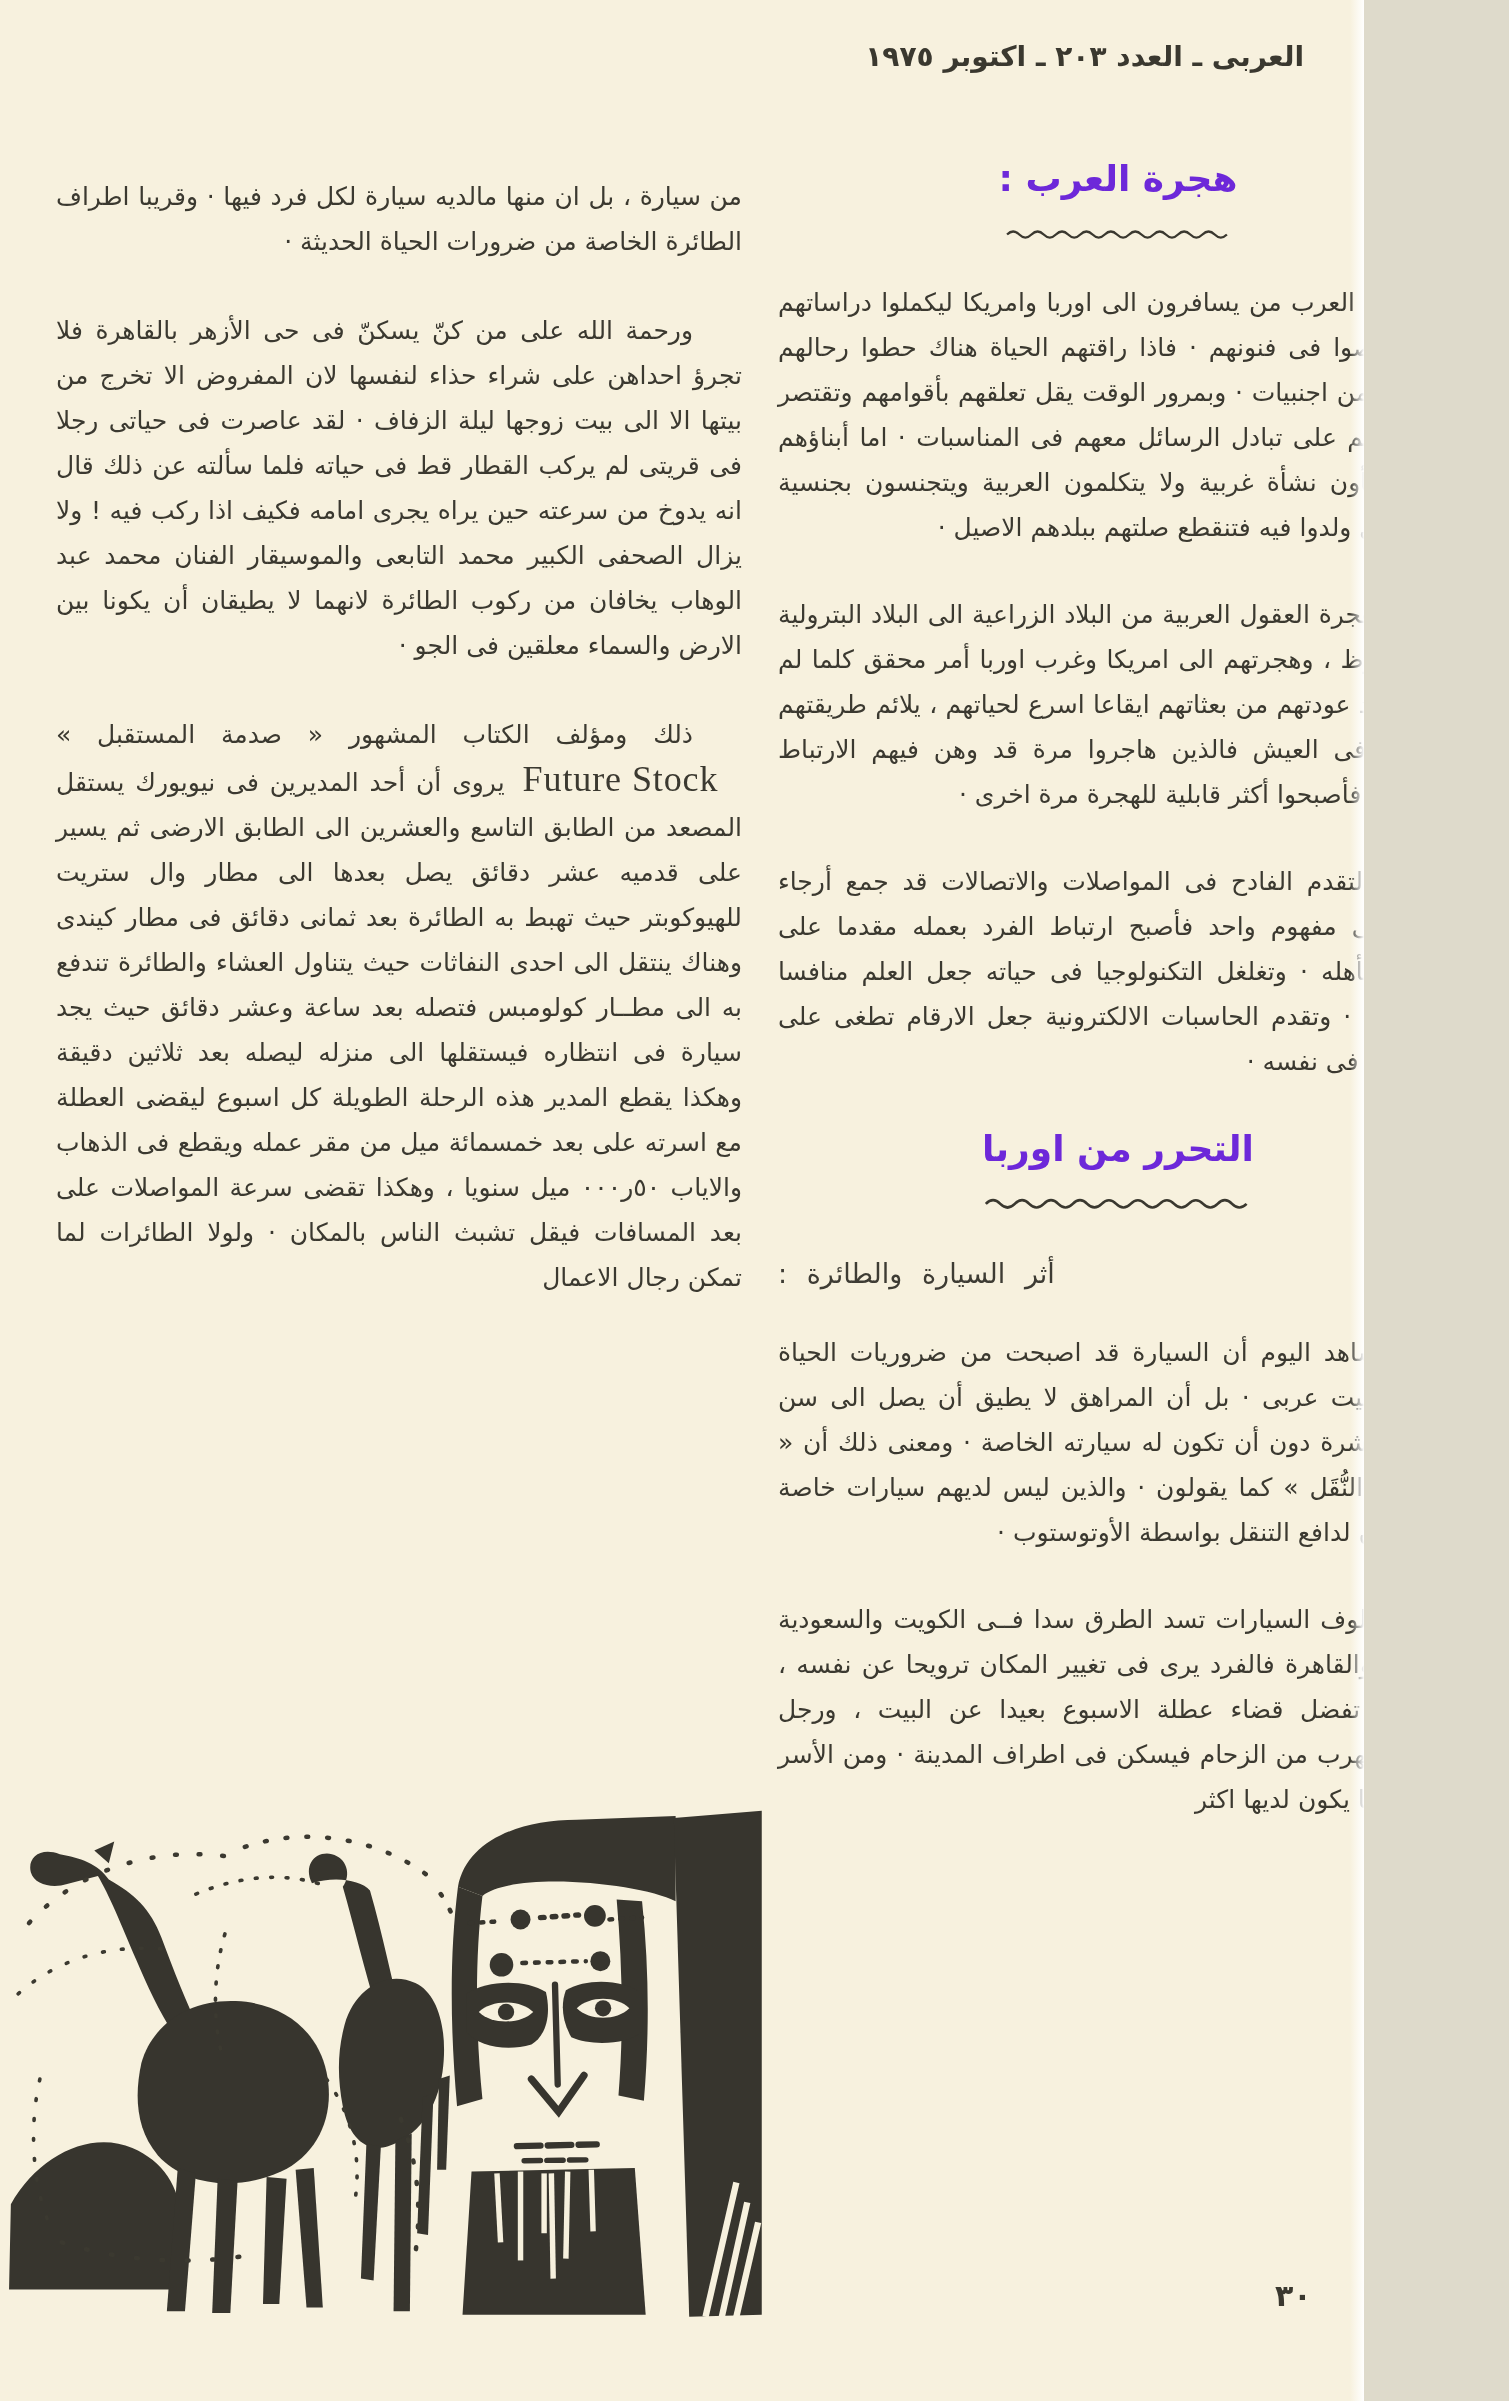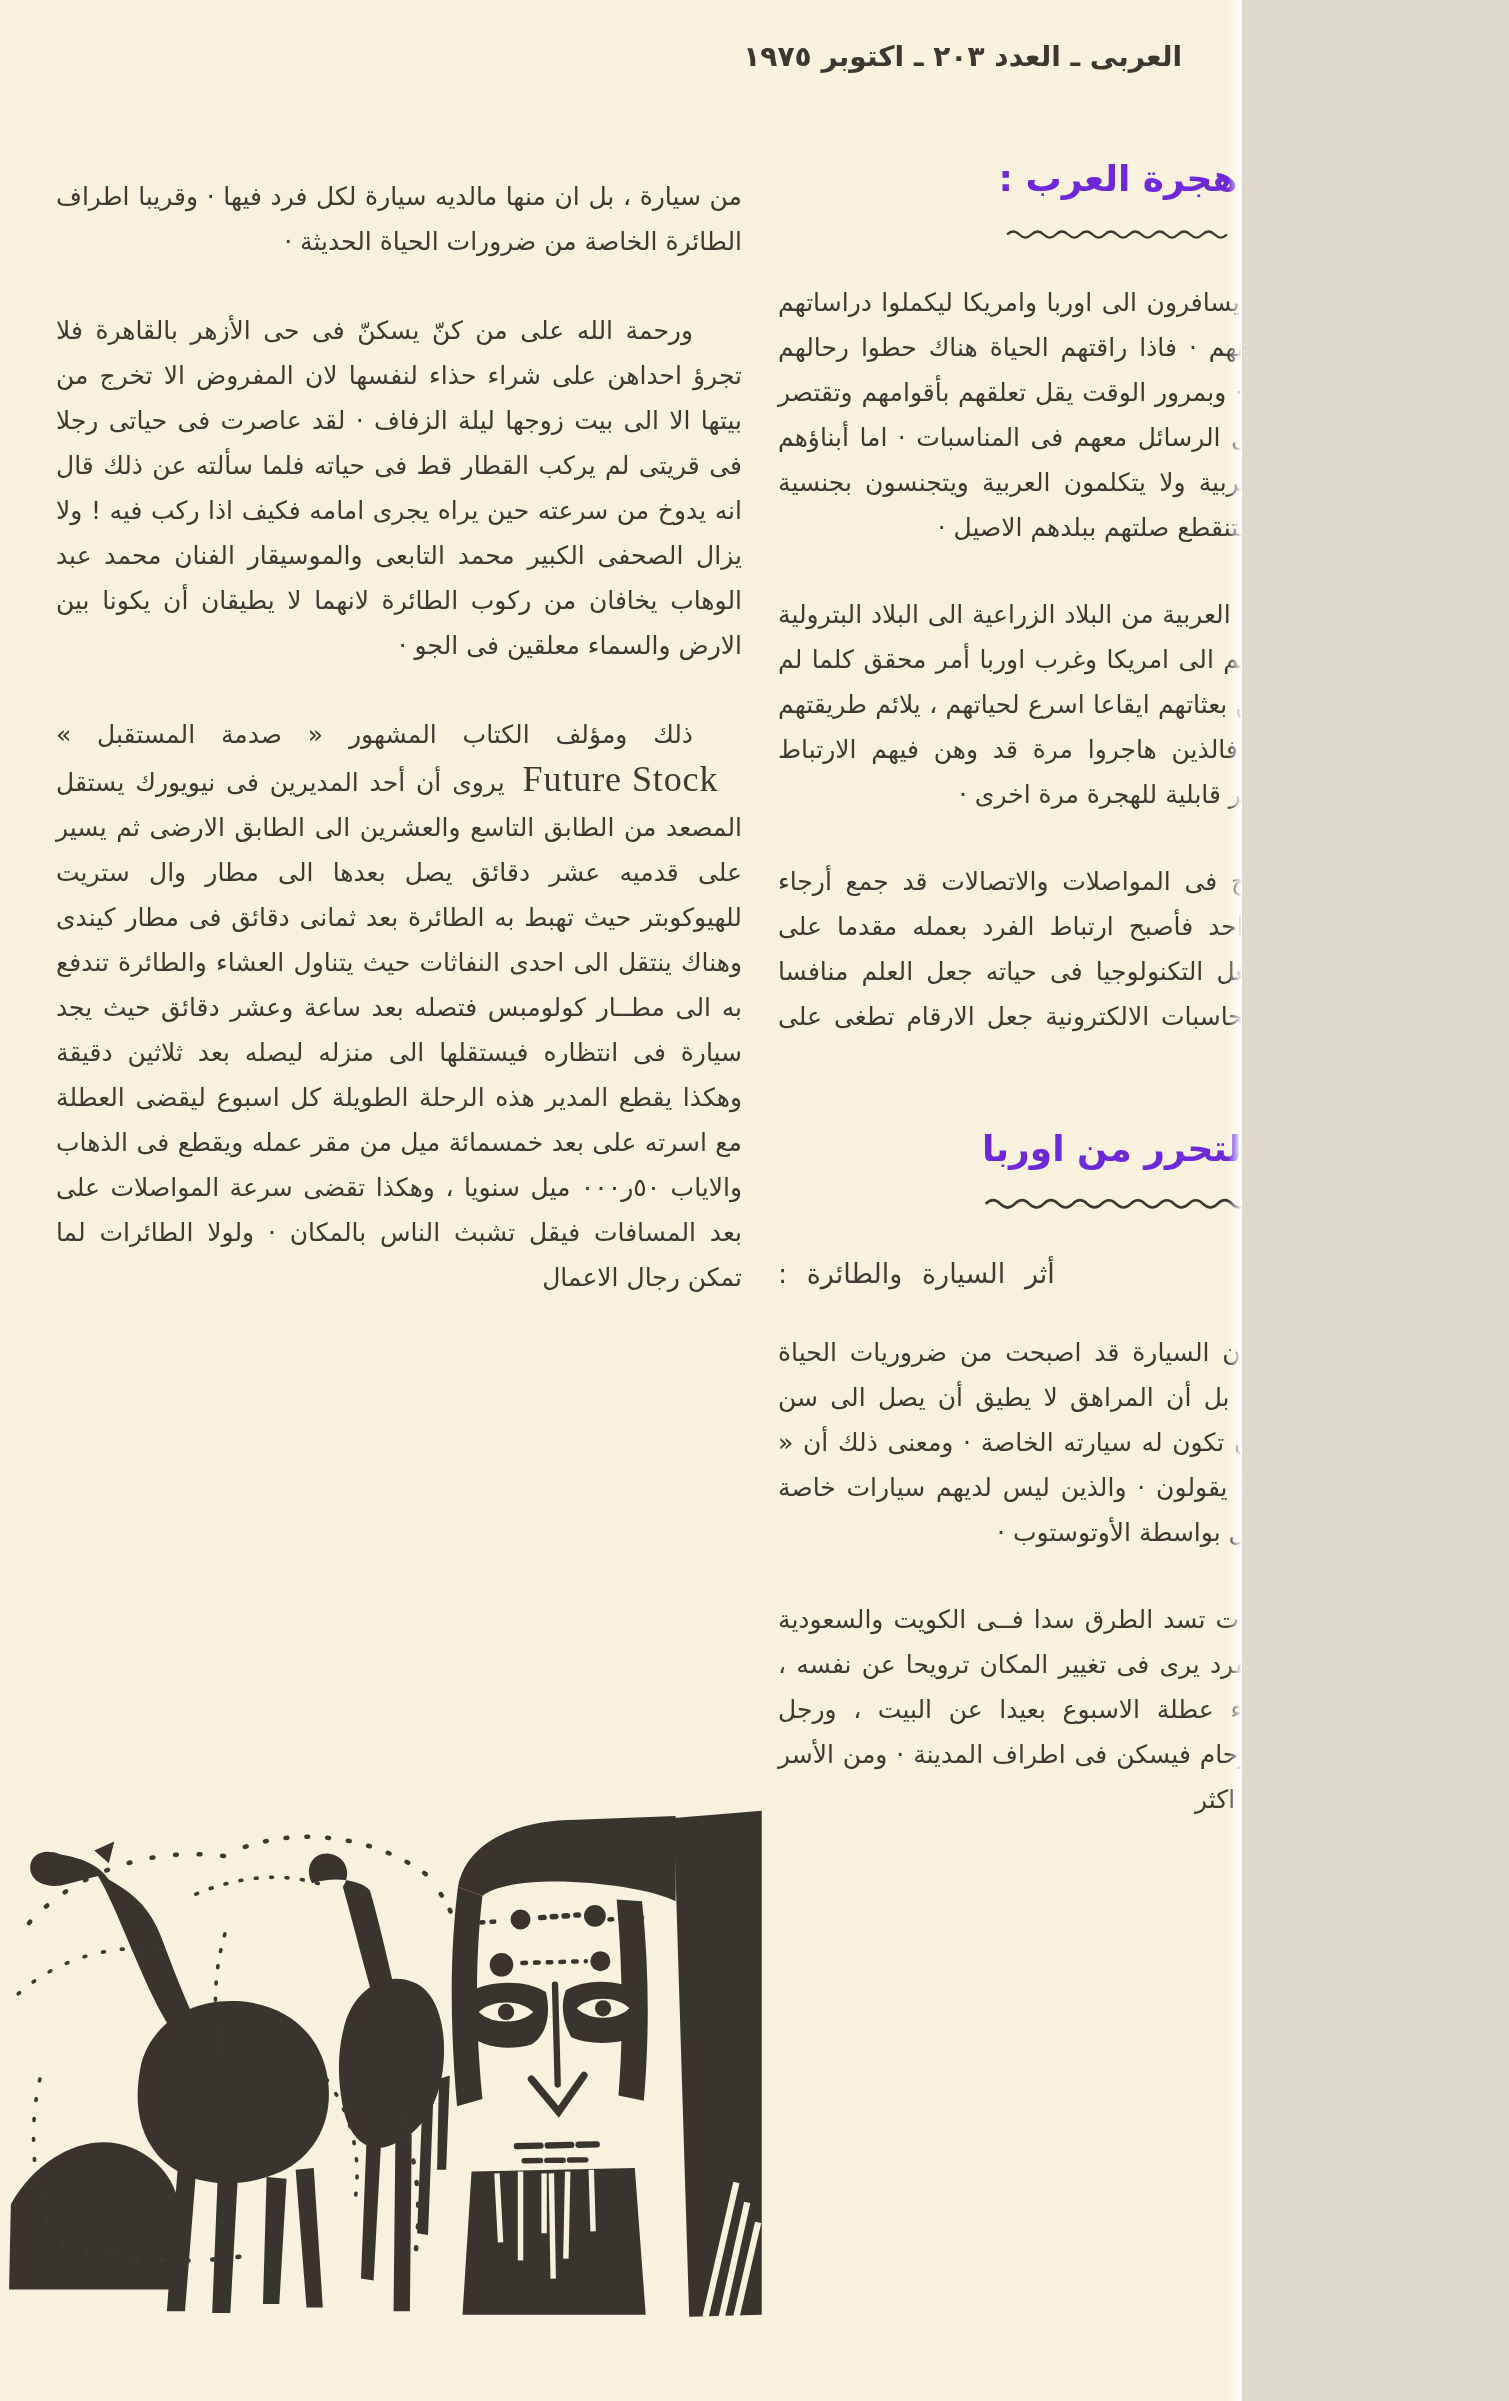--- a/index.html
+++ b/index.html
@@ -1,18 +1,18 @@
 <!DOCTYPE html>
 <html lang="ar" style="font-size:14.5px"><head>
 <meta charset="utf-8">
 <style>
   html,body{margin:0;padding:0;background:#dedacb;}
   .page{
     position:relative;
-    width:1242px;height:2401px;
+    width:1364px;height:2401px;
     background:#f7f1de;
     font-family:"DejaVu Sans",sans-serif;
     color:#34322c;
     overflow:hidden;
   }
   .page::after{
     content:"";position:absolute;top:0;right:0;width:14.5px;height:100%;
     background:linear-gradient(to right, rgba(255,255,255,0), #ffffff);
     pointer-events:none;
   }

